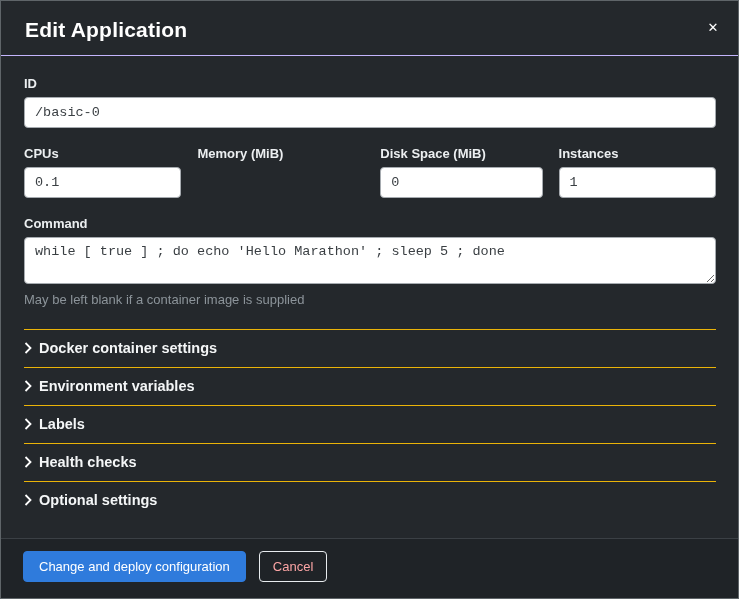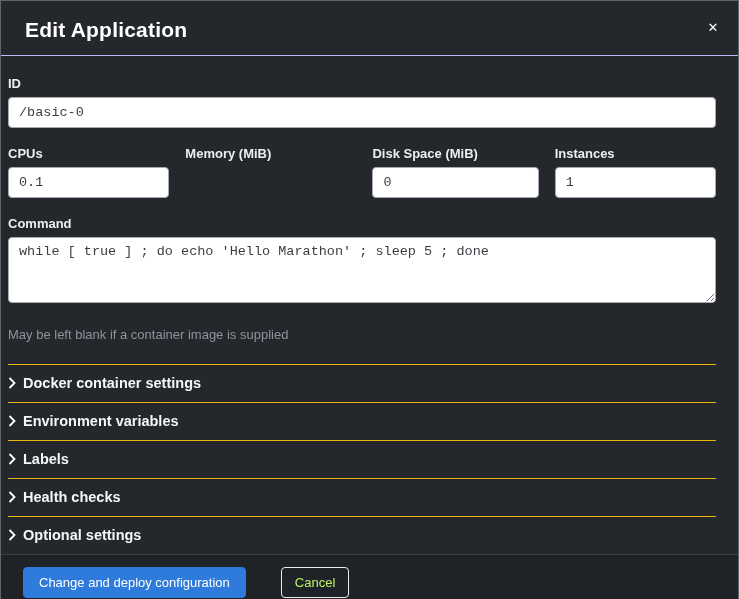--- a/index.html
+++ b/index.html
@@ -38,21 +38,21 @@
     border: none;
     color: #ffffff;
     font-size: 13px;
     line-height: 22px;
     cursor: pointer;
     padding: 0;
     font-family: "Liberation Sans", sans-serif;
   }
   
   .modal-body {
-    padding: 20px 22px 0 7px;
+    padding: 20px 22px 0 23px;
     flex: 1;
   }
   .form-group { margin-bottom: 18px; }
   .field-label {
     display: block;
     font-size: 13px;
     font-weight: 700;
     color: #eceff1;
     margin-bottom: 6px;
   }
@@ -68,26 +68,26 @@
     font-family: Liberation Mono, monospace;
     outline: none;
   }
   .fields-row {
     display: grid;
     grid-template-columns: 1fr 1.06fr 1.03fr 1fr;
     column-gap: 16px;
     margin-bottom: 18px;
   }
   textarea.text-input {
-    height: 66px;
+    height: 47px;
     resize: vertical;
     line-height: 1.4;
   }
   .help-text {
-    margin-top: 20px;
+    margin-top: 4px;
     font-size: 13px;
     color: #8c949a;
   }
   
   .sections { margin-top: 22px; }
   .section-row {
     display: flex;
     align-items: center;
     gap: 7px;
     padding: 10px 0 11px 0;
@@ -120,23 +120,22 @@
     padding: 0 15px;
   }
   .btn-primary {
     background: var(--accent-blue, #2f7bdc);
     border: 1px solid var(--accent-blue, #2f7bdc);
     color: #ffffff;
   }
   .btn-outline {
     background: transparent;
     border: 1px solid #e8ecef;
-    color: #bef264;
+    color: #fca5a5;
     padding: 0 13px;
-    margin-left: 22px;
   }
 </style>
 </head>
 <body>
 
 <div class="modal">
 
   <div class="modal-header">
     <span class="modal-title">Edit Application</span>
     <button class="close-btn">✕</button>

